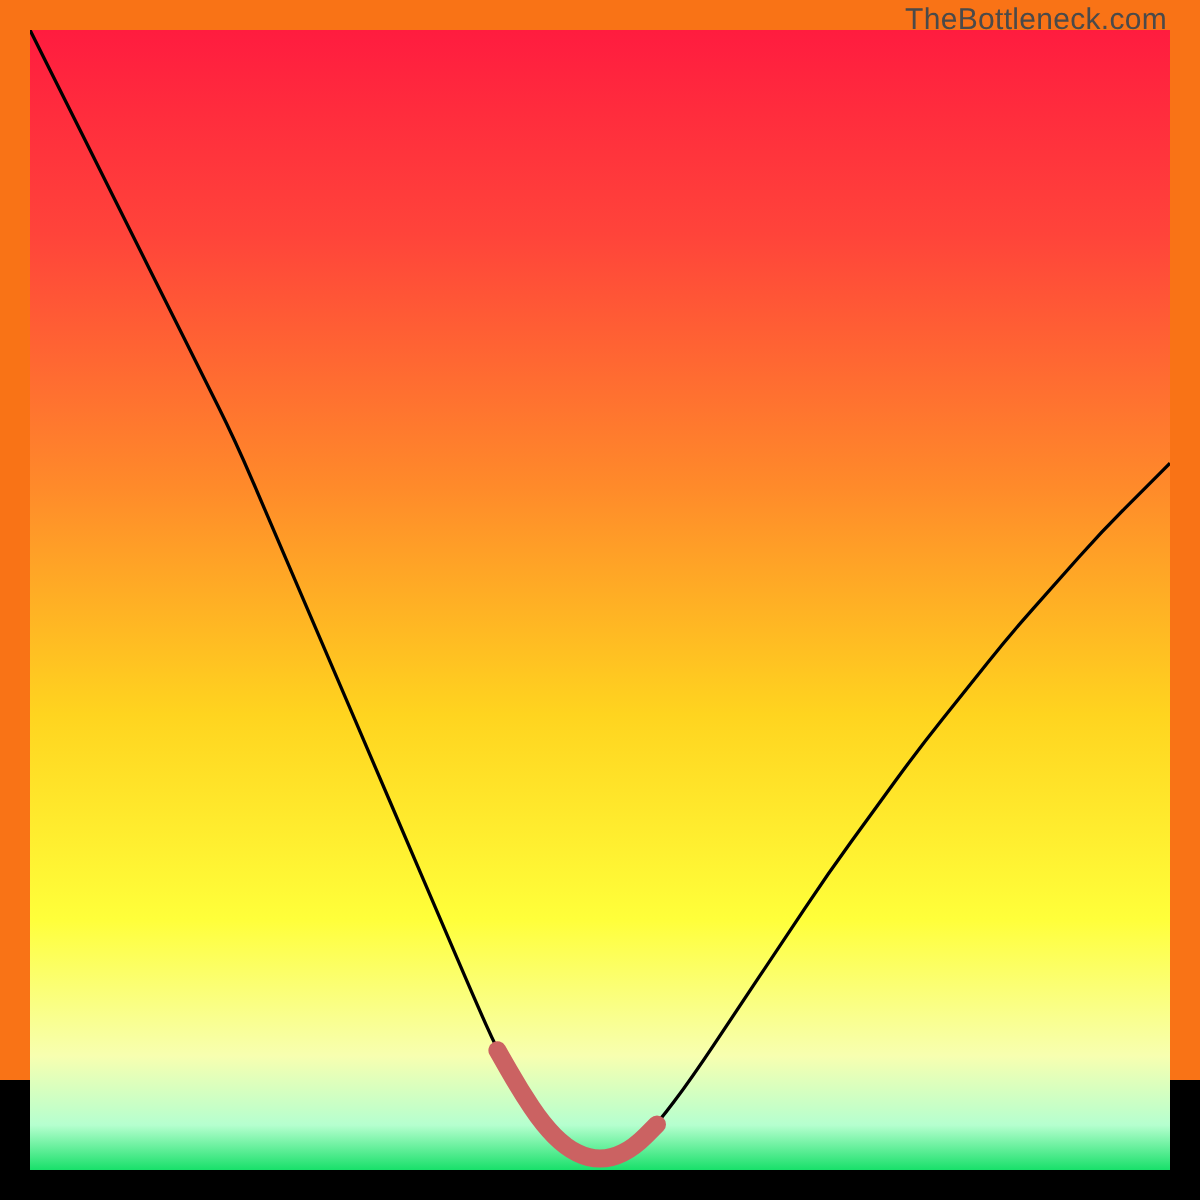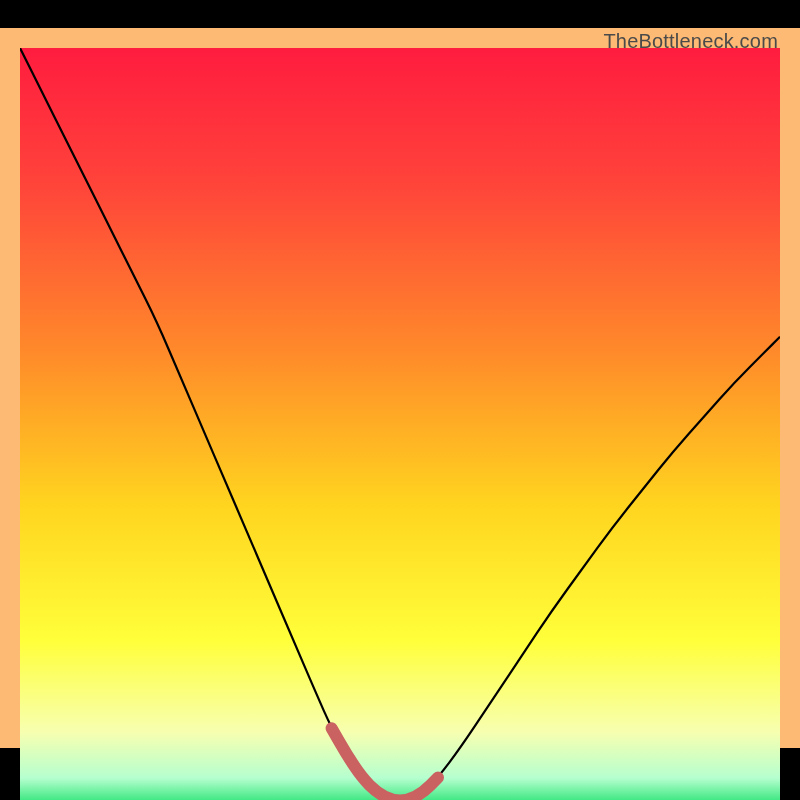--- a/index.html
+++ b/index.html
@@ -8,22 +8,21 @@
     width: 800px;
     height: 800px;
     background: #000;
     overflow: hidden;
     font-family: Arial, Helvetica, sans-serif;
   }
   #stage {
     position: relative;
     width: 800px;
     height: 720px;
-    background: #fdba74;
-    margin-top: 28px;
+    background: #f97316;
   }
   #plot-area {
     position: absolute;
     left: 20px;
     top: 20px;
     width: 760px;
     height: 760px;
     overflow: hidden;
   }
   #gradient-bg {

